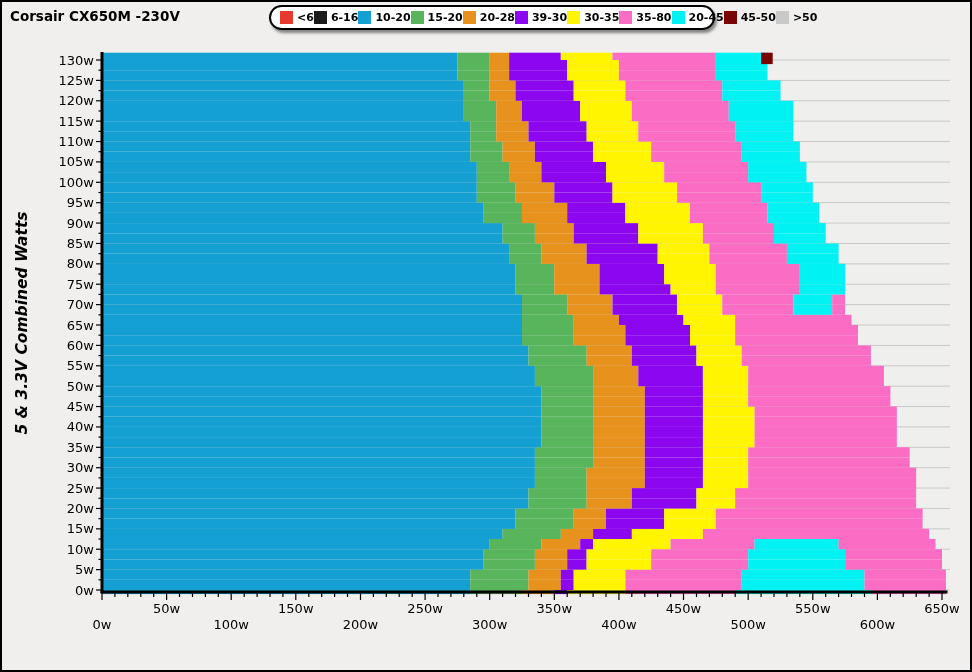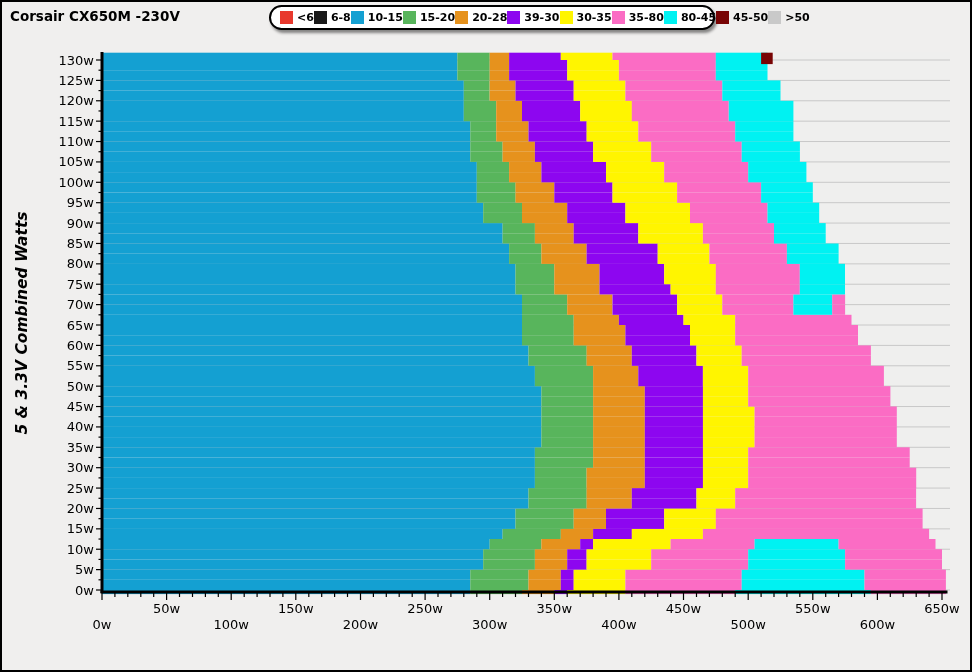--- a/index.html
+++ b/index.html
@@ -22,25 +22,25 @@
     <div>Corsair CX650M -230V</div>
   </div>
 
   <div id="legend">
       <span class="li">
         <span class="sw" style="background: rgb(232, 57, 46);"></span>
         <span class="ll">&lt;6</span>
       </span>
       <span class="li">
         <span class="sw" style="background: rgb(26, 26, 26);"></span>
-        <span class="ll">6-8</span>
+        <span class="ll">6-16</span>
       </span>
       <span class="li">
         <span class="sw" style="background: rgb(20, 160, 210);"></span>
-        <span class="ll">10-15</span>
+        <span class="ll">10-20</span>
       </span>
       <span class="li">
         <span class="sw" style="background: rgb(88, 181, 92);"></span>
         <span class="ll">15-20</span>
       </span>
       <span class="li">
         <span class="sw" style="background: rgb(230, 146, 29);"></span>
         <span class="ll">20-28</span>
       </span>
       <span class="li">
@@ -50,21 +50,21 @@
       <span class="li">
         <span class="sw" style="background: rgb(255, 245, 0);"></span>
         <span class="ll">30-35</span>
       </span>
       <span class="li">
         <span class="sw" style="background: rgb(251, 108, 196);"></span>
         <span class="ll">35-80</span>
       </span>
       <span class="li">
         <span class="sw" style="background: rgb(0, 242, 242);"></span>
-        <span class="ll">80-45</span>
+        <span class="ll">20-45</span>
       </span>
       <span class="li">
         <span class="sw" style="background: rgb(120, 4, 4);"></span>
         <span class="ll">45-50</span>
       </span>
       <span class="li">
         <span class="sw" style="background: rgb(201, 201, 201);"></span>
         <span class="ll">&gt;50</span>
       </span>
     </div>

